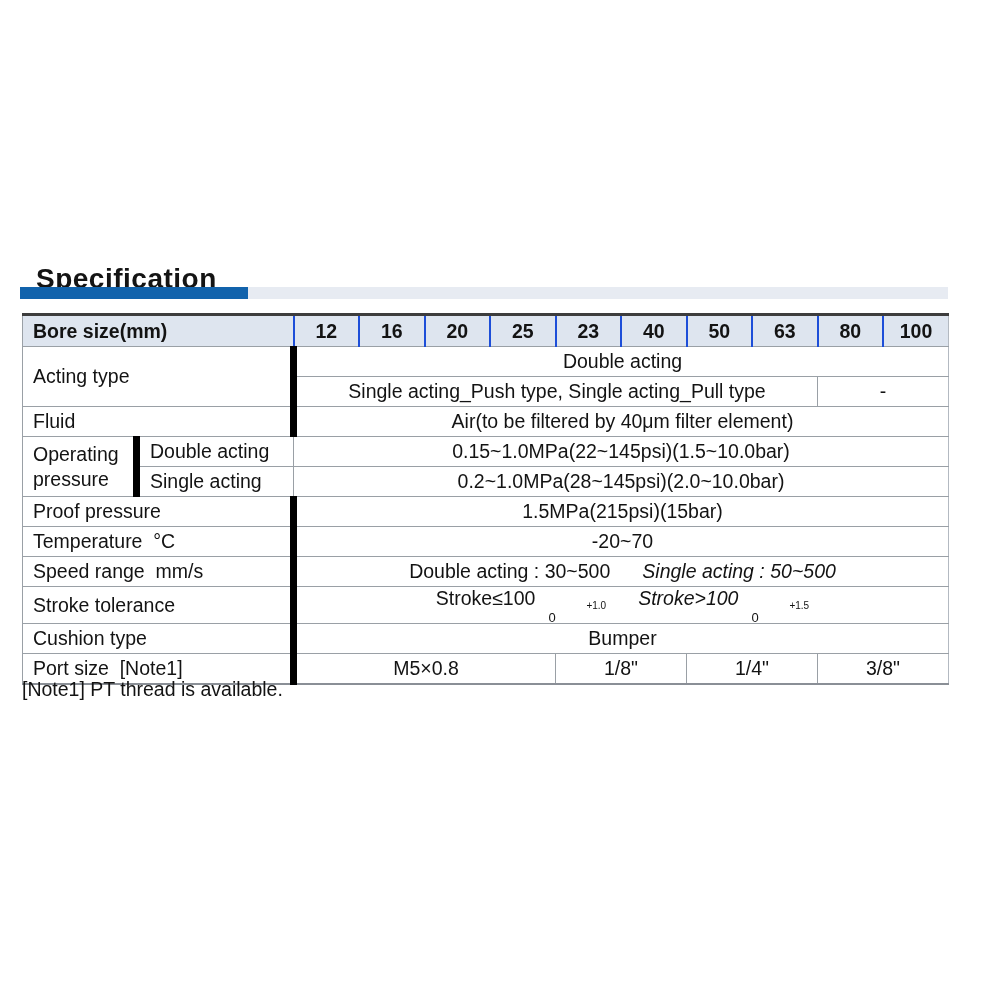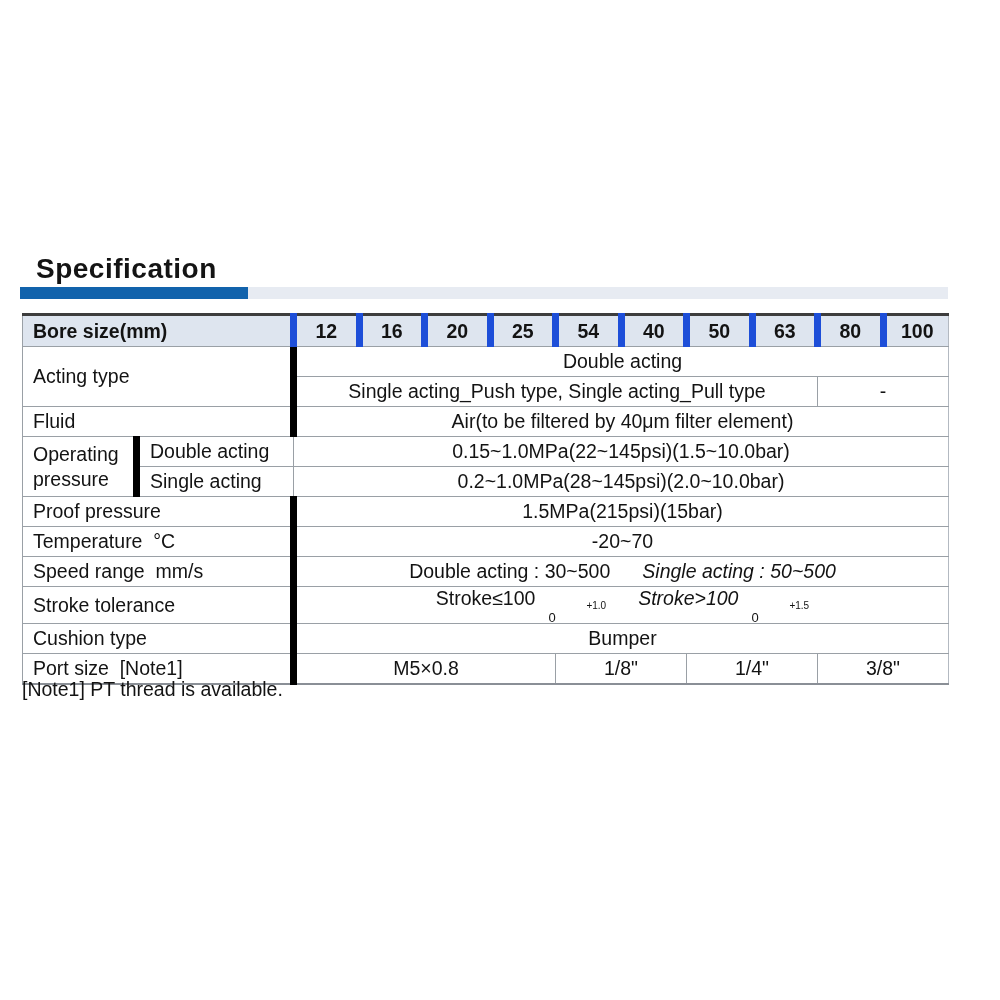--- a/index.html
+++ b/index.html
@@ -8,21 +8,21 @@
     width: 1000px;
     height: 1000px;
     background: #ffffff;
     font-family: "Liberation Sans", sans-serif;
     color: #131313;
     overflow: hidden;
   }
   .title {
     position: absolute;
     left: 36px;
-    top: 253px;
+    top: 263px;
     font-size: 28px;
     font-weight: 700;
     letter-spacing: 0.5px;
     color: #141414;
   }
   .title-bar {
     position: absolute;
     left: 20px;
     top: 287px;
     width: 928px;
@@ -54,21 +54,21 @@
   th, td {
     padding: 0;
     vertical-align: middle;
     font-weight: normal;
     border-bottom: 1px solid #9aa0a6;
   }
   th {
     background: #dee5ef;
     font-weight: 700;
     text-align: center;
-    border-right: 7px solid #1d4ed8;
+    border-right: 2px solid #1d4ed8;
   }
   th.lbl-h {
     text-align: left;
     padding-left: 10px;
   }
   td.lbl {
     text-align: left;
     padding-left: 10px;
     border-right: 7px solid #000000;
     white-space: pre-wrap;
@@ -127,21 +127,21 @@
         <col style="width:65.5px">
     </colgroup>
 
     <tbody>
         <tr class="r-hdr">
       <th class="lbl-h" colspan="2">Bore size(mm)</th>
       <th>12</th>
       <th>16</th>
       <th>20</th>
       <th>25</th>
-      <th>54</th>
+      <th>23</th>
       <th>40</th>
       <th>50</th>
       <th>63</th>
       <th>80</th>
       <th style="border-right:none">100</th>
     </tr>
 
     <tr>
       <td class="lbl" colspan="2" rowspan="2">Acting type</td>
       <td class="val" colspan="10">Double acting</td>

